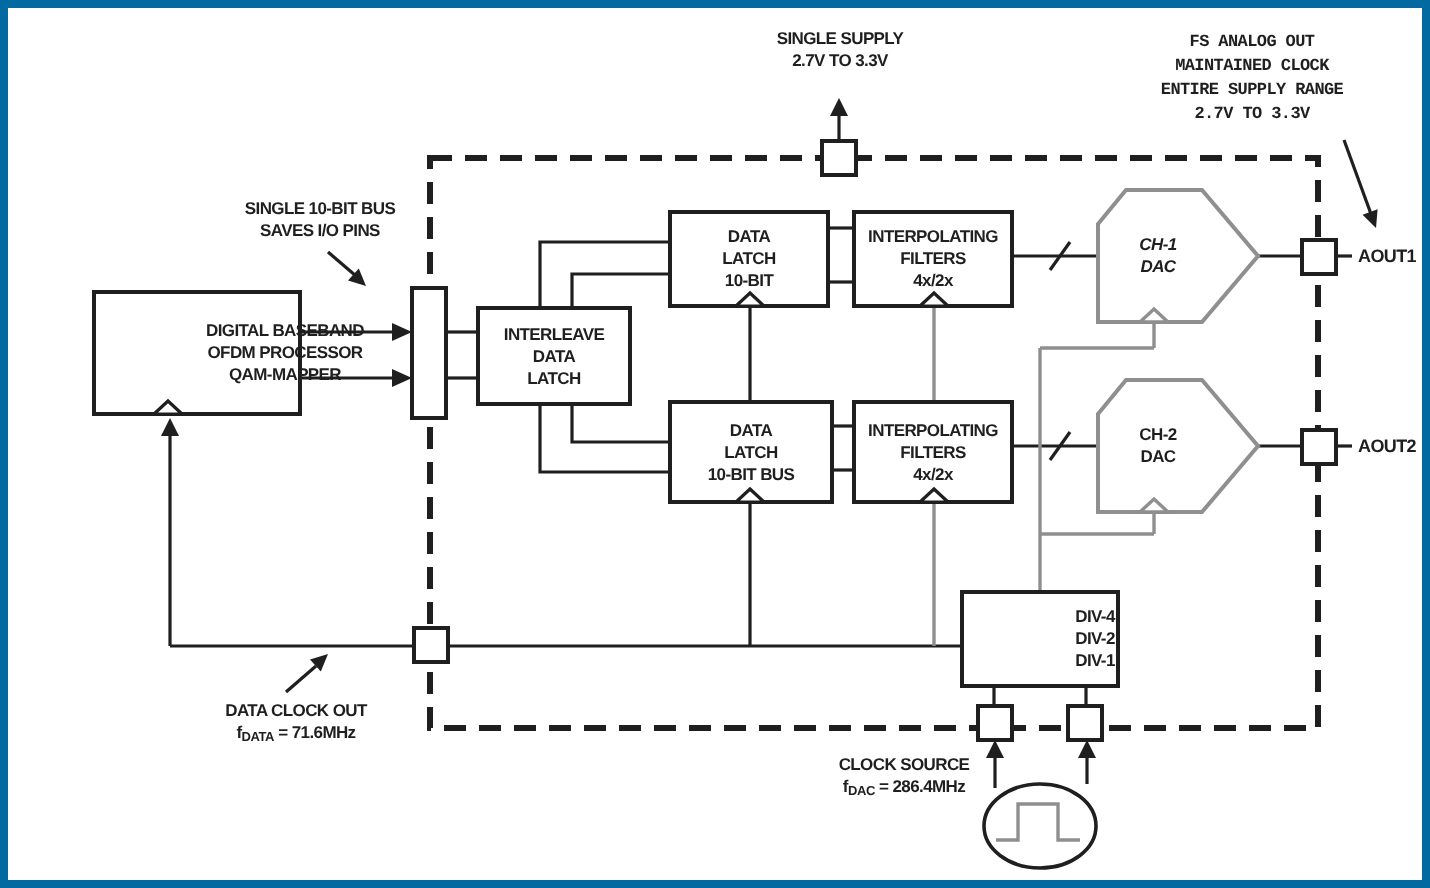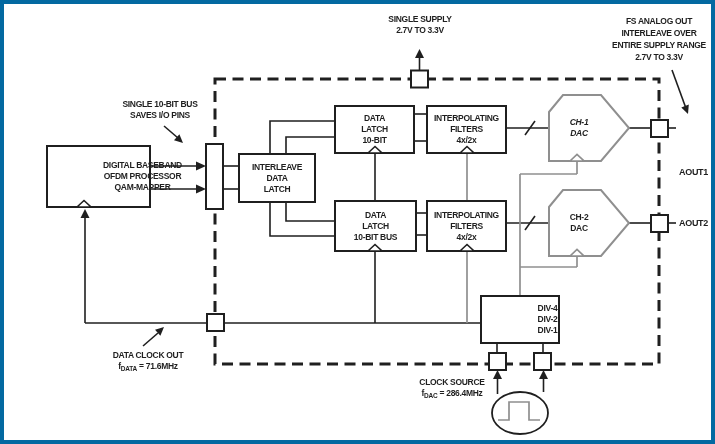--- a/index.html
+++ b/index.html
@@ -153,23 +153,23 @@
       <polygon class="ah" points="684,110 677.3,103.4 684.8,100.6"></polygon>
       <polygon class="ah" points="160,323 156.4,331.7 151,325.7"></polygon>
     </g>
   </svg>
 
   <div class="txt ann" style="left:366px;top:10px;width:100px;">
     <span>SINGLE SUPPLY</span>
     <span>2.7V TO 3.3V</span>
   </div>
 
-  <div class="txt ann" style="left:599px;top:11px;width:112px;line-height:12px;">
+  <div class="txt ann" style="left:566px;top:11px;width:112px;line-height:12px;font-family:Liberation Mono, monospace;">
     <span>FS ANALOG OUT</span>
-    <span>INTERLEAVE OVER</span>
+    <span>MAINTAINED CLOCK</span>
     <span>ENTIRE SUPPLY RANGE</span>
     <span>2.7V TO 3.3V</span>
   </div>
 
   <div class="txt ann" style="left:106px;top:95px;width:100px;">
     <span>SINGLE 10-BIT BUS</span>
     <span>SAVES I/O PINS</span>
   </div>
 
   <div class="txt blocktxt" style="left:43px;top:142px;width:103px;height:61px;padding-left:44px;">
@@ -217,21 +217,21 @@
     <span>CH-2</span>
     <span>DAC</span>
   </div>
 
   <div class="txt blocktxt" style="left:473px;top:292px;width:77px;height:47px;margin-left:32px;">
     <span>DIV-4</span>
     <span>DIV-2</span>
     <span>DIV-1</span>
   </div>
 
-  <div class="txt pinlabel" style="left:675px;top:119px;text-align:right;margin-top:44px;">
+  <div class="txt pinlabel" style="left:675px;top:119px;text-align:right;">
     <span>AOUT1</span>
   </div>
 
   <div class="txt pinlabel" style="left:675px;top:214px;text-align:center;">
     <span>AOUT2</span>
   </div>
 
   <div class="txt ann" style="left:94px;top:346px;width:100px;">
     <span>DATA CLOCK OUT</span>
     <span class="fline"><span class="fp">f</span><sub>DATA</sub><span class="fr"> = 71.6MHz</span></span>

